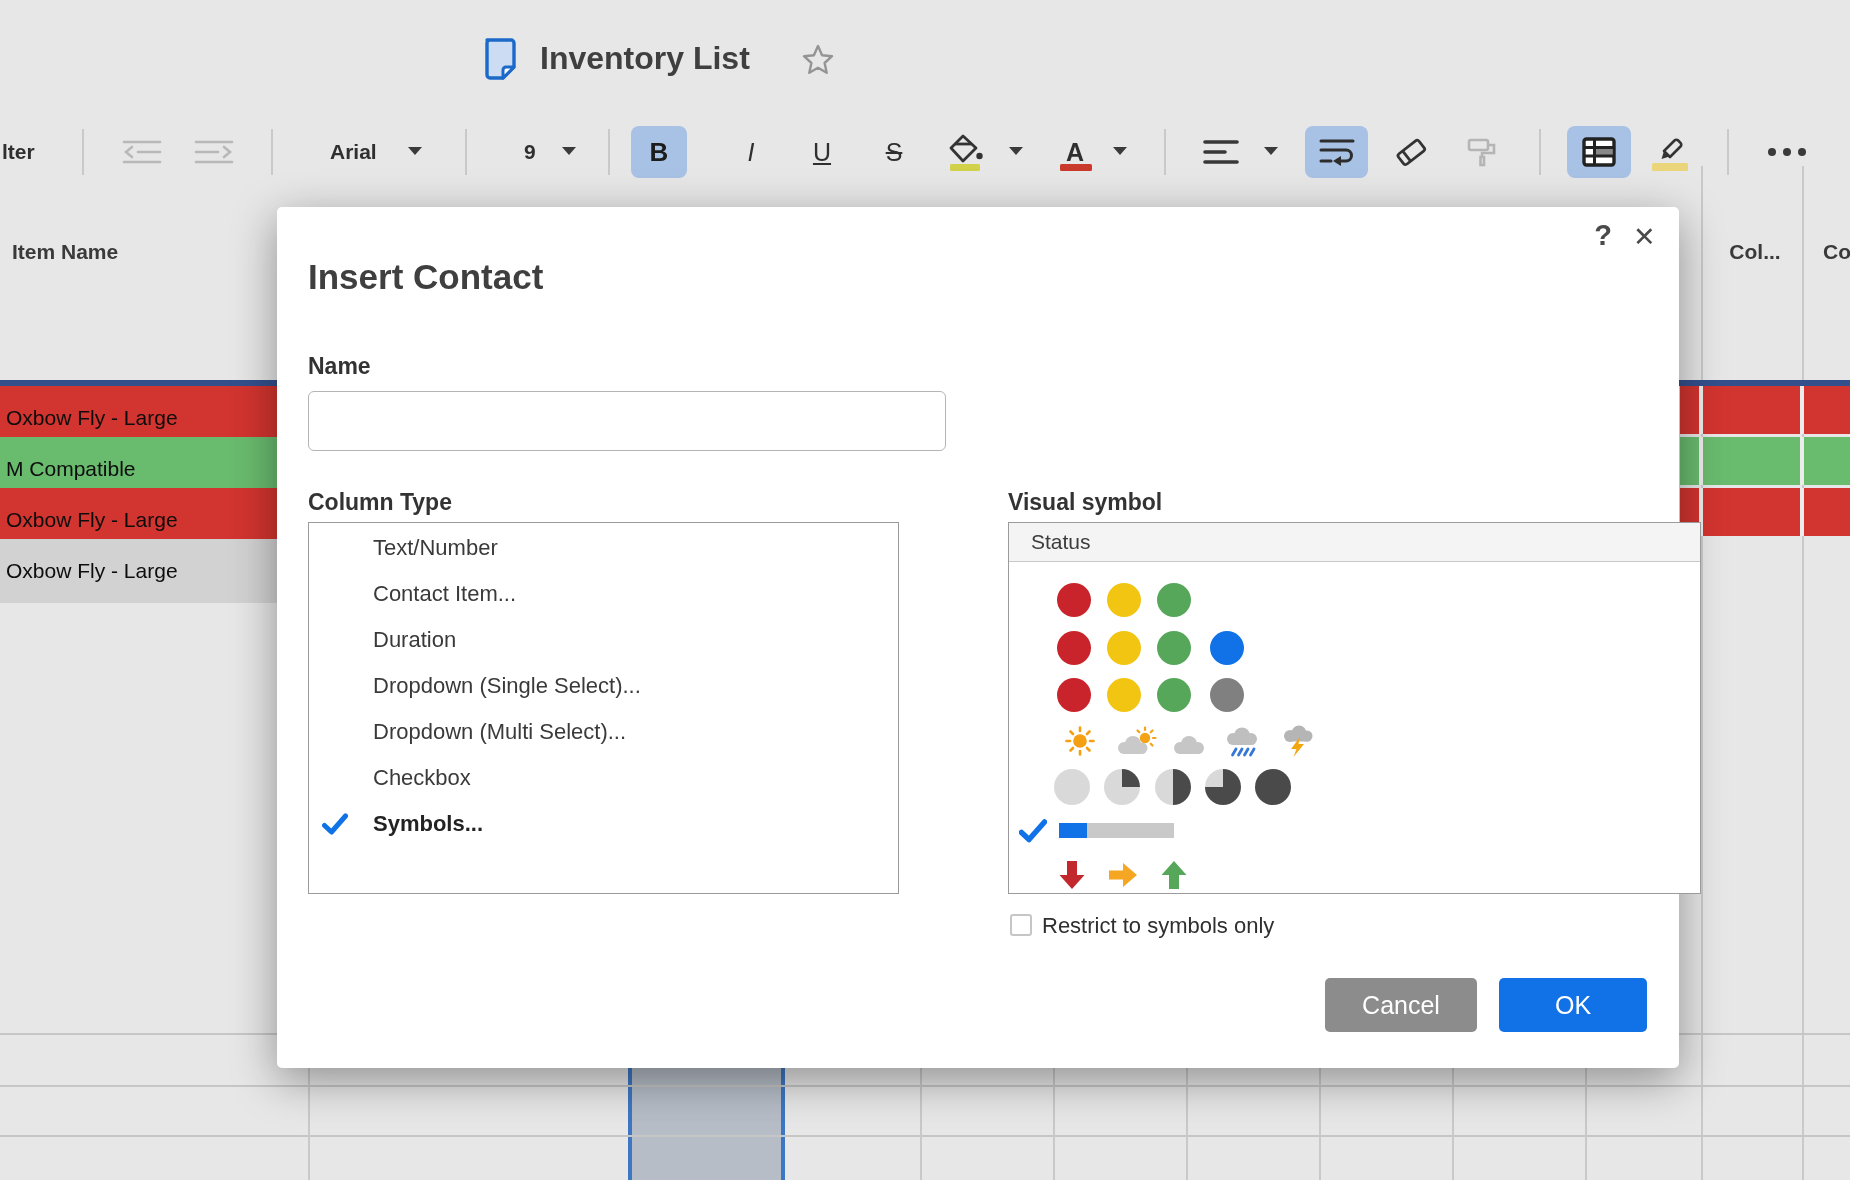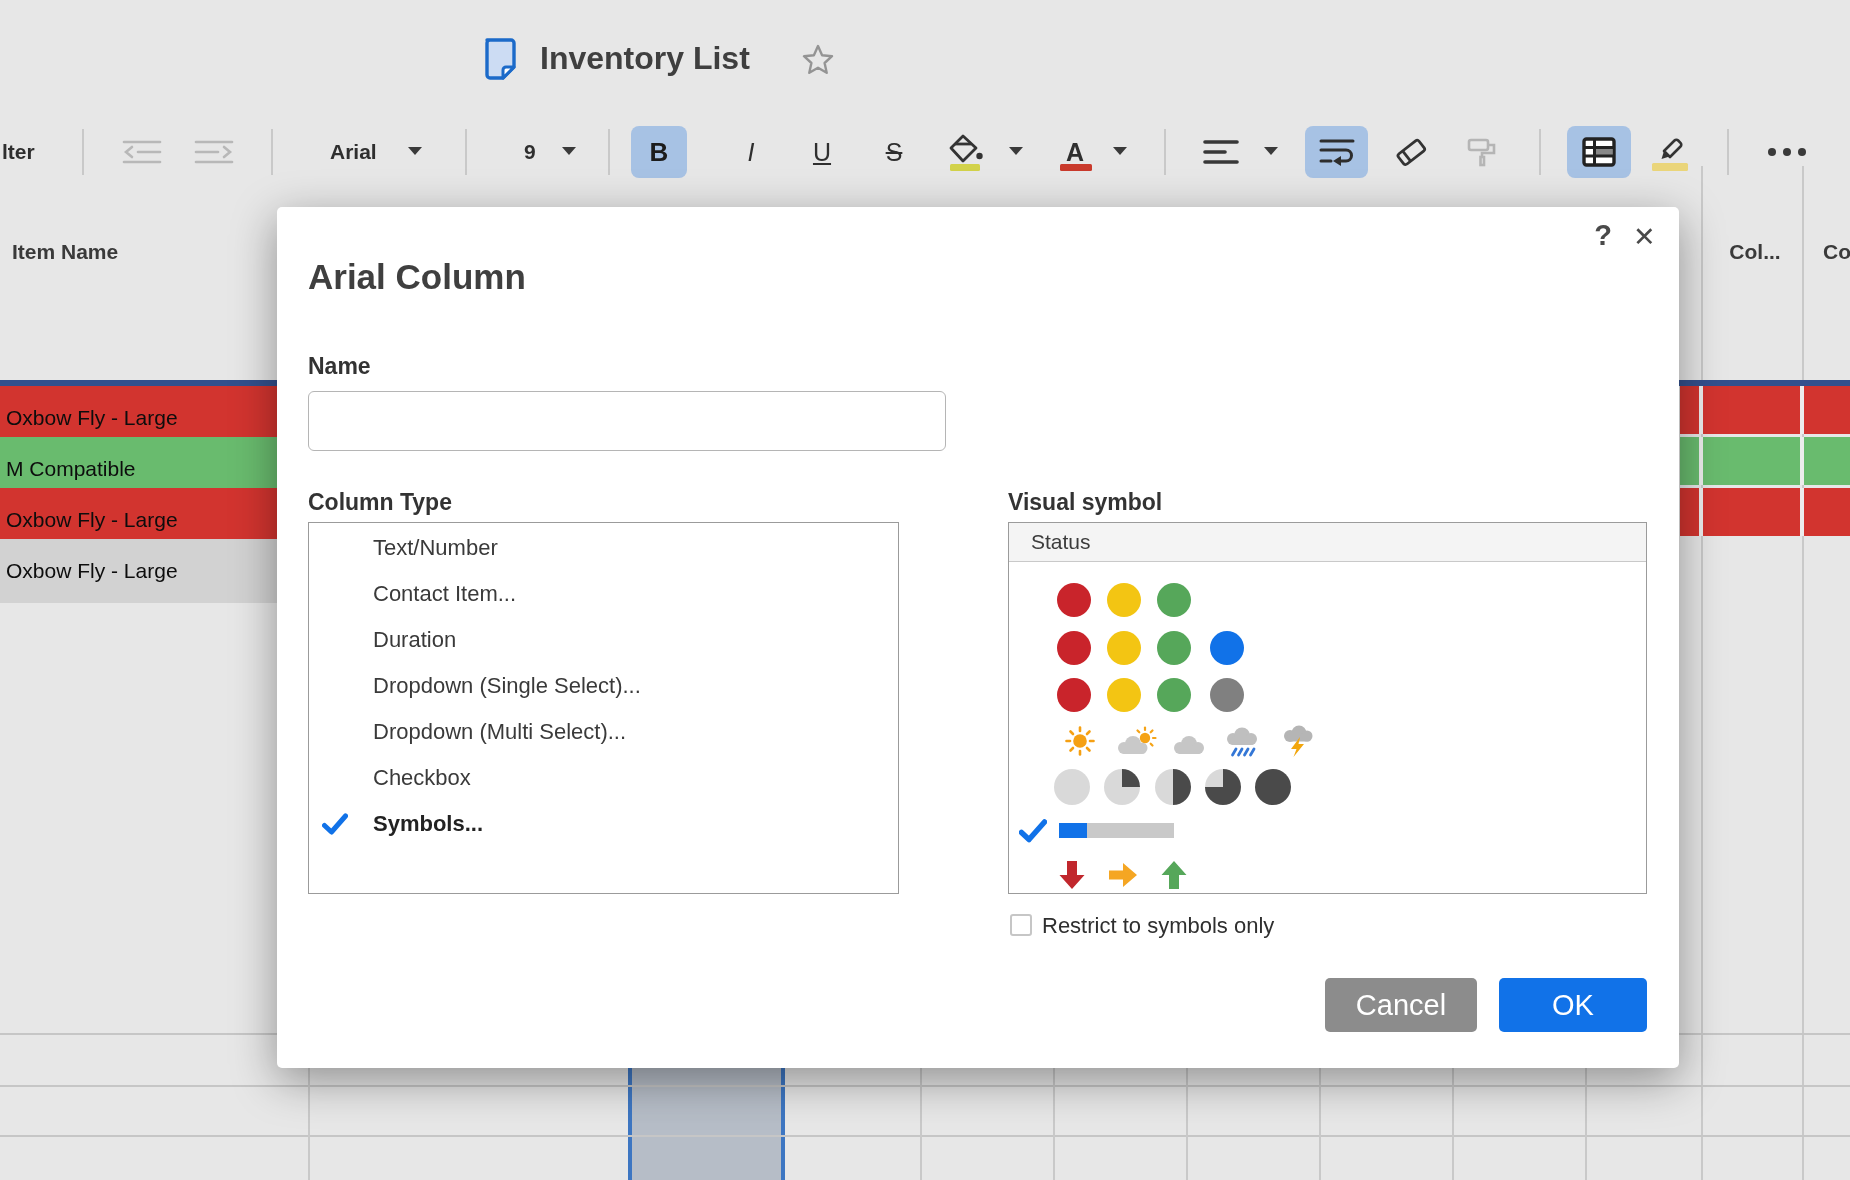--- a/index.html
+++ b/index.html
@@ -44,39 +44,39 @@
   .dlg-label{position:absolute;font-size:23px;font-weight:bold;color:#333333;}
   .name-input{position:absolute;left:31px;top:184px;width:638px;height:60px;border:1.5px solid #b5b5b5;
               border-radius:6px;font-family:"Liberation Sans",sans-serif;font-size:22px;padding:0 14px;
               box-sizing:border-box;outline:none;}
   .listbox{position:absolute;left:31px;top:315px;width:591px;height:372px;border:1.5px solid #9b9b9b;
            background:#fff;box-sizing:border-box;padding-top:2px;}
   .ct-item{position:relative;height:46px;display:flex;align-items:center;padding-left:64px;
            font-size:22px;color:#3a3a3a;cursor:pointer;}
   .ct-item.selected{font-weight:bold;color:#222222;}
   .ct-check{position:absolute;left:13px;top:12px;}
-  .symbox{position:absolute;left:731px;top:315px;width:639px;height:372px;border:1.5px solid #9b9b9b;
+  .symbox{position:absolute;left:731px;top:315px;width:693px;height:372px;border:1.5px solid #9b9b9b;
           background:#fff;box-sizing:border-box;}
   .sym-header{height:38px;line-height:38px;background:#f4f4f4;border-bottom:1.5px solid #c9c9c9;
               padding-left:22px;font-size:21px;color:#3c3c3c;cursor:pointer;}
   .ball{position:absolute;width:34px;height:34px;border-radius:50%;cursor:pointer;}
   .ball.red{background:#c9242b;}  .ball.yellow{background:#f3c513;}
   .ball.green{background:#56a75a;} .ball.blue{background:#1172e8;} .ball.gray{background:#808080;}
   .hb{position:absolute;width:36px;height:36px;border-radius:50%;cursor:pointer;}
   .hb-0{background:#d9d9d9;}
   .hb-25{background:conic-gradient(#4a4a4a 0 25%, #d9d9d9 0);}
   .hb-50{background:conic-gradient(#4a4a4a 0 50%, #d9d9d9 0);}
   .hb-75{background:conic-gradient(#4a4a4a 0 75%, #d9d9d9 0);}
   .hb-100{background:#4a4a4a;}
   .prog-track{position:absolute;left:50px;top:300px;width:115px;height:15px;background:#c9c9c9;cursor:pointer;}
   .prog-fill{width:28px;height:15px;background:#1172e8;}
   .restrict-box{position:absolute;left:733px;top:707px;width:22px;height:22px;border:2px solid #c6c6c6;
                 border-radius:3px;background:#fff;box-sizing:border-box;cursor:pointer;}
   .restrict-label{position:absolute;left:765px;top:707px;font-size:22px;color:#2f2f2f;line-height:24px;}
-  .btn{position:absolute;top:771px;height:54px;border:none;border-radius:5px;color:#ffffff;font-size:29px;
+  .btn{position:absolute;top:771px;height:54px;border:none;border-radius:5px;color:#ffffff;font-size:25px;
        font-family:"Liberation Sans",sans-serif;cursor:pointer;display:flex;align-items:center;justify-content:center;}
   .btn-cancel{left:1048px;width:152px;background:#8c8c8c;}
   .btn-ok{left:1222px;width:148px;background:#1172e8;}
 </style>
 </head>
 <body>
 
 <div class="stage">
 
   <svg class="abs" style="left:482px;top:38px;" width="34" height="42" viewBox="0 0 34 42">
@@ -238,21 +238,21 @@
   <div class="vline" style="left:920px;top:1068px;height:112px;"></div>
   <div class="vline" style="left:1053px;top:1068px;height:112px;"></div>
   <div class="vline" style="left:1186px;top:1068px;height:112px;"></div>
   <div class="vline" style="left:1319px;top:1068px;height:112px;"></div>
   <div class="vline" style="left:1452px;top:1068px;height:112px;"></div>
   <div class="vline" style="left:1585px;top:1068px;height:112px;"></div>
 
   <div class="dialog">
     <div class="dlg-help">?</div>
     <div class="dlg-close">✕</div>
-    <div class="dlg-title">Arial Column</div>
+    <div class="dlg-title">Insert Contact</div>
 
     <div class="dlg-label" style="left:31px;top:146px;">Name</div>
     <input class="name-input" type="text" value="" style="">
 
     <div class="dlg-label" style="left:31px;top:282px;">Column Type</div>
     <div class="listbox">
       <div class="ct-item">
         <span>Text/Number</span>
       </div>
       <div class="ct-item">

